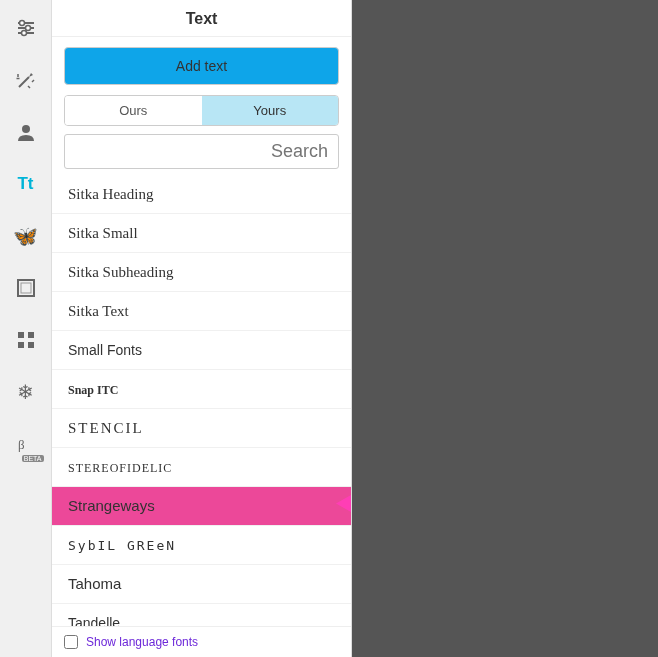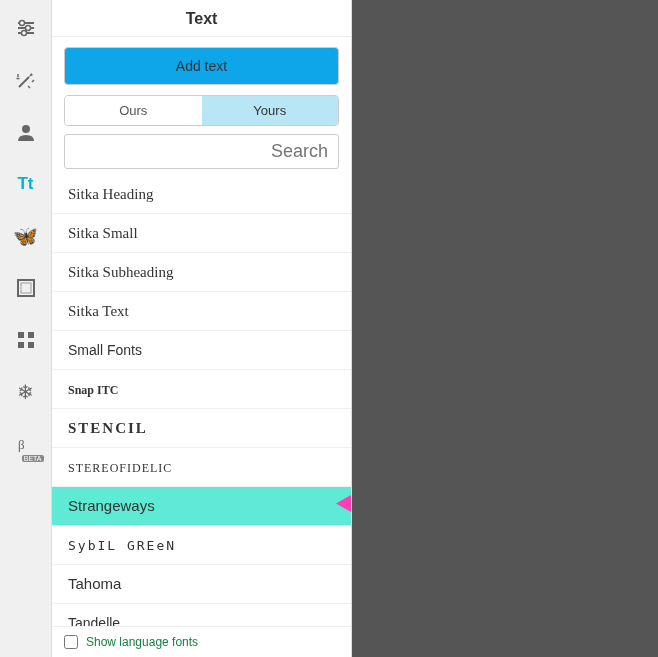--- a/index.html
+++ b/index.html
@@ -125,51 +125,51 @@
     .font-list-container::-webkit-scrollbar-thumb { background: #bbb; border-radius: 4px; }
 
     .font-item {
       padding: 10px 16px;
       font-size: 16px;
       color: #333;
       cursor: pointer;
       border-bottom: 1px solid #f0f0f0;
       position: relative;
     }
-    .font-item.highlighted { background: #5eead4; }
+    .font-item.highlighted { background: #ec4899; }
 
     
     .font-sitka-heading { font-family: 'Sitka Heading', serif; font-size: 15px; }
     .font-sitka-small { font-family: 'Sitka Small', serif; font-size: 15px; }
     .font-sitka-subheading { font-family: 'Sitka Subheading', serif; font-size: 15px; }
     .font-sitka-text { font-family: 'Sitka Text', serif; font-size: 15px; }
     .font-small-fonts { font-size: 14px; }
     .font-snap-itc { font-family: 'Snap ITC', fantasy; font-weight: bold; font-size: 12px; }
-    .font-stencil { font-family: 'Stencil', fantasy; font-weight: bold; letter-spacing: 2px; font-size: 15px; text-transform: uppercase; }
+    .font-stencil { font-family: 'Stencil', fantasy; font-weight: normal; letter-spacing: 2px; font-size: 15px; text-transform: uppercase; }
     .font-stereofidelic { font-family: serif; font-size: 12px; letter-spacing: 1px; text-transform: uppercase; }
     .font-strangeways { font-family: 'Impact', sans-serif; font-size: 15px; }
     .font-sybil-green { font-family: monospace; font-size: 13px; letter-spacing: 2px; }
     .font-tahoma { font-family: 'Tahoma', sans-serif; font-size: 15px; }
     .font-tandelle { font-family: sans-serif; font-size: 14px; }
 
     .panel-footer {
       padding: 8px 12px;
       display: flex;
       align-items: center;
       gap: 8px;
       border-top: 1px solid #eee;
     }
     .checkbox-show {
       width: 14px;
       height: 14px;
       cursor: pointer;
     }
     .footer-label {
       font-size: 12px;
-      color: #15803d;
+      color: #6d28d9;
     }
 
     
     .canvas-area {
       flex: 1;
       background: #555;
       position: relative;
       overflow: hidden;
     }
   </style>

